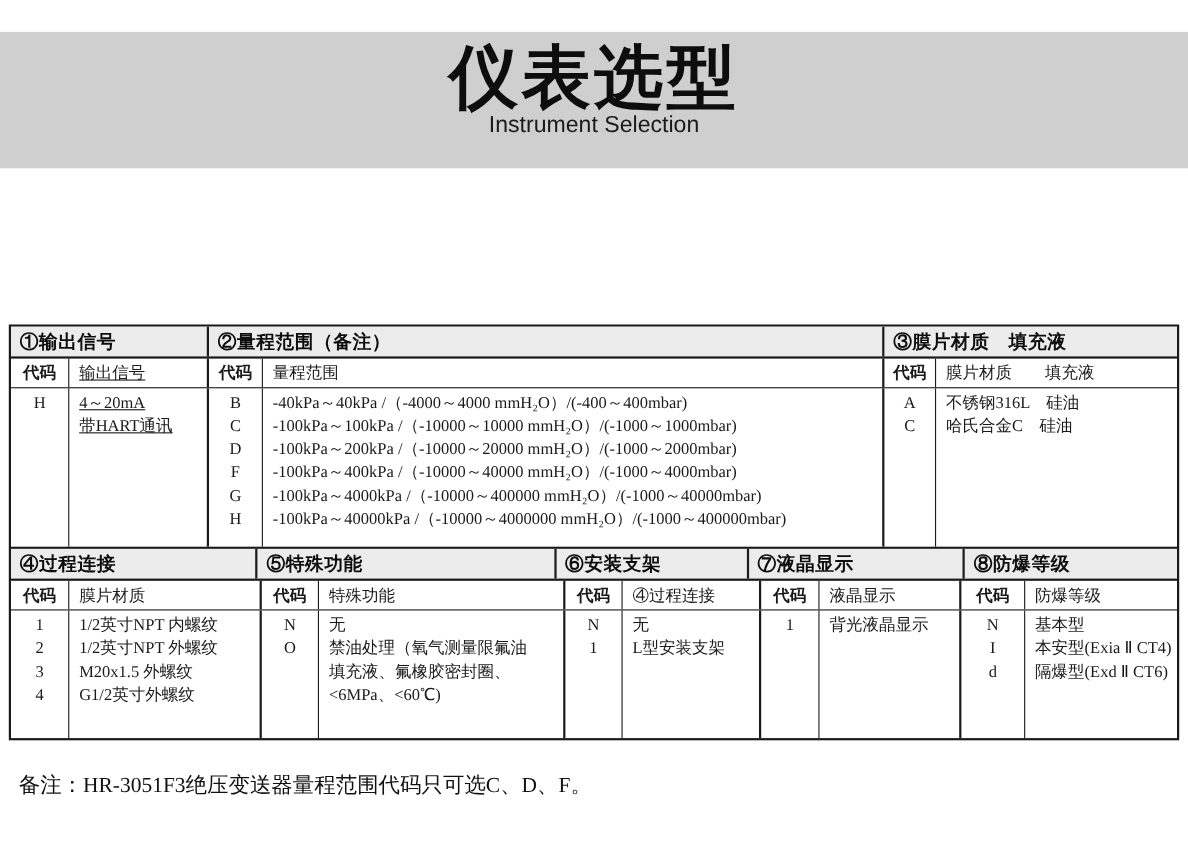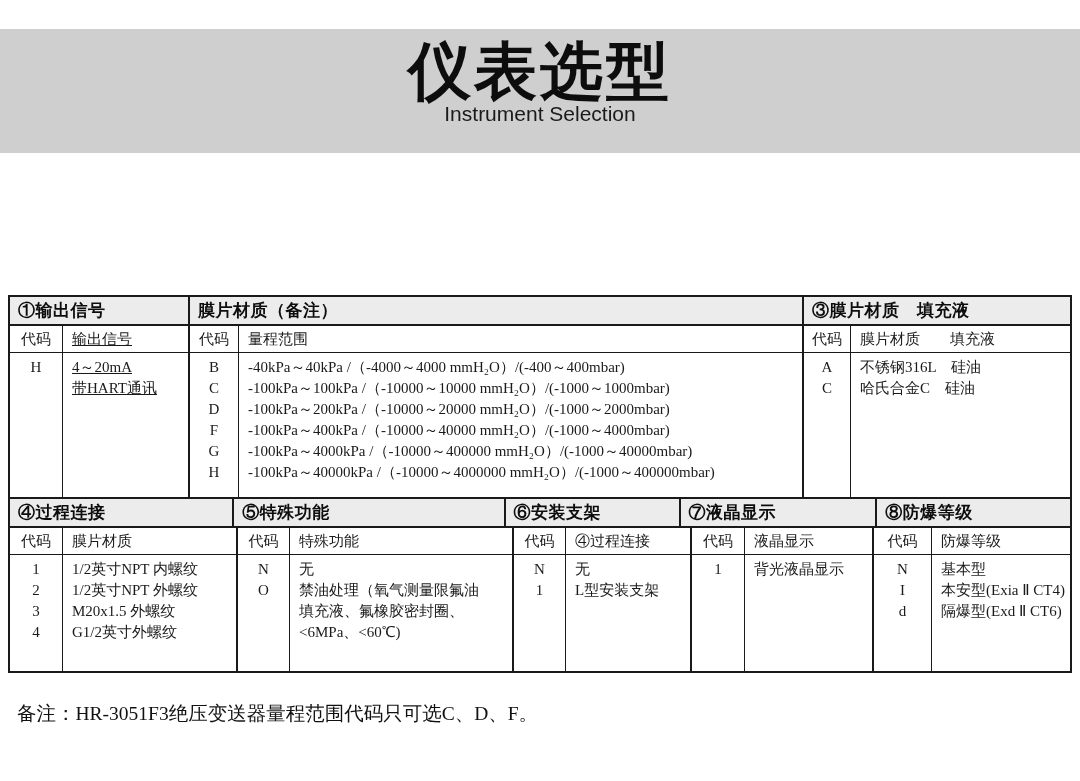--- a/index.html
+++ b/index.html
@@ -27,21 +27,21 @@
        border:2px solid #1a1a1a;background:#fff;}
   .row{display:flex;box-sizing:border-box;}
   .r-sech{height:29px;background:#ececec;border-bottom:2px solid #1a1a1a;}
   .r-subh{height:27px;border-bottom:1px solid #1a1a1a;}
   .r-body1{height:146px;border-bottom:2px solid #1a1a1a;}
   .r-body2{height:116px;}
   .cell{box-sizing:border-box;height:100%;overflow:hidden;}
   .hcell{display:flex;align-items:center;padding-left:8px;
          font-size:17px;font-weight:700;color:#0d0d0d;letter-spacing:0.5px;}
   .scell{display:flex;align-items:center;font-family:"Liberation Serif",serif;font-size:15px;color:#1a1a1a;}
-  .scode{justify-content:center;}
+  .scode{justify-content:center;font-weight:bold;}
   .sname{padding-left:9px;}
   .bcol{padding-top:4px;font-family:"Liberation Serif",serif;font-size:15px;color:#1a1a1a;
         white-space:pre-line;line-height:21px;}
   .bcode{text-align:center;}
   .btext{padding-left:9px;}
   .br1{border-right:1px solid #1a1a1a;}
   .br2{border-right:2px solid #1a1a1a;}
 
   
   .w-c1{width:53px;} .w-t1{width:127px;text-decoration:underline;}
@@ -103,21 +103,21 @@
     <div class="slot" style="left:572px">
       <div class="box"></div>
       <div class="digit">⑧</div>
     </div>
   </div>
 
   <div class="tbl">
 
     <div class="row r-sech">
       <div class="cell hcell w-h1 br2">①输出信号</div>
-      <div class="cell hcell w-h2 br2">膜片材质（备注）</div>
+      <div class="cell hcell w-h2 br2">②量程范围（备注）</div>
       <div class="cell hcell w-h3">③膜片材质　填充液</div>
     </div>
 
     <div class="row r-subh">
       <div class="cell scell scode w-c1 br1">代码</div>
       <div class="cell scell sname w-t1 br2">输出信号</div>
       <div class="cell scell scode w-c2 br1">代码</div>
       <div class="cell scell sname w-t2 br2">量程范围</div>
       <div class="cell scell scode w-c3 br1">代码</div>
       <div class="cell scell sname w-t3">膜片材质　　填充液</div>

